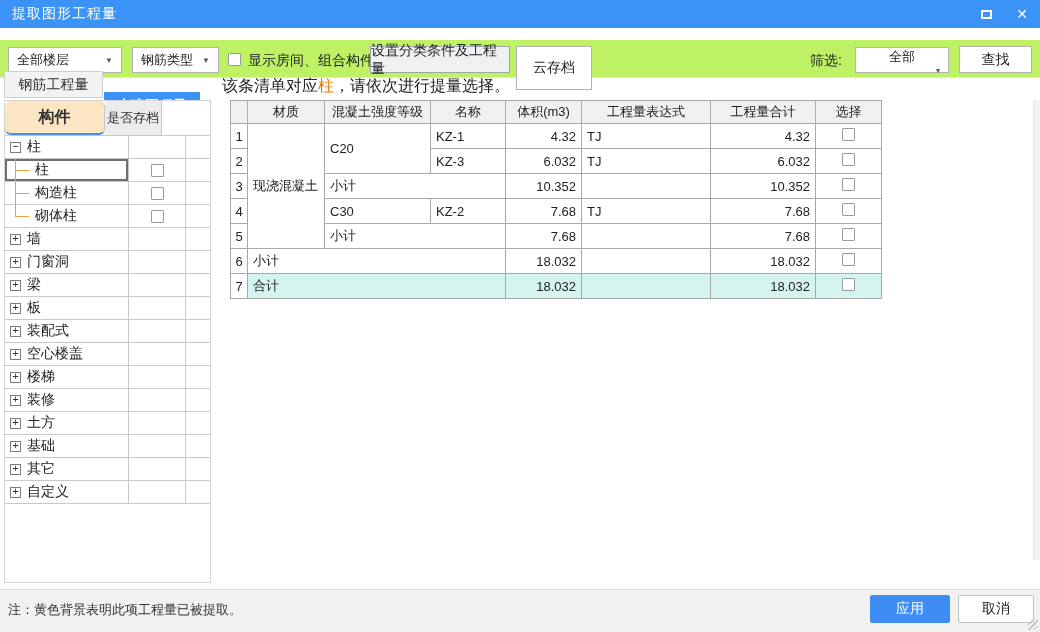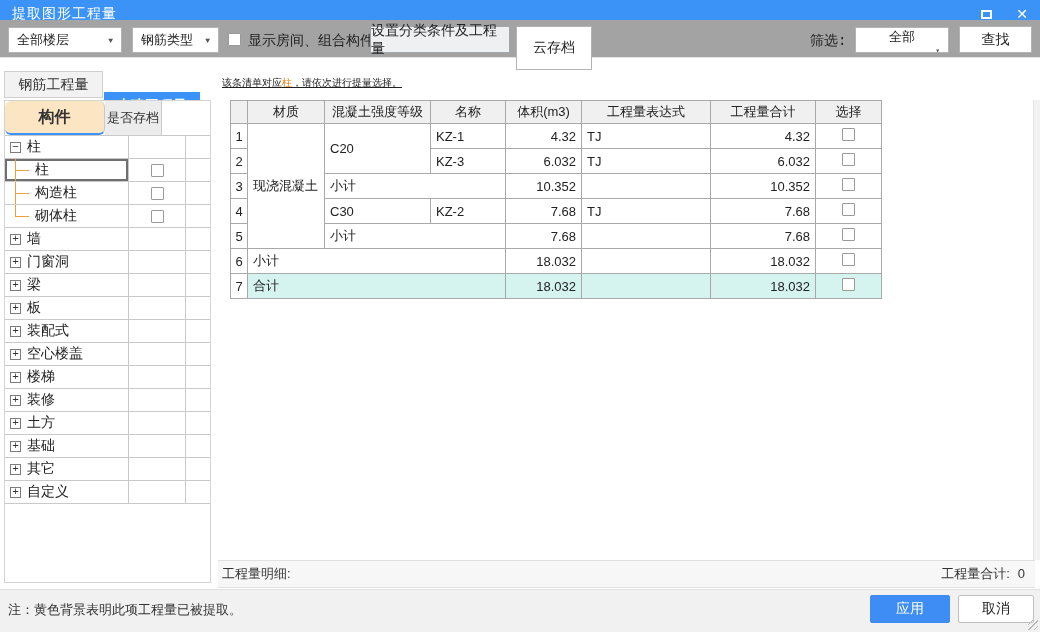--- a/index.html
+++ b/index.html
@@ -22,43 +22,43 @@
   
   .titlebar{position:absolute;left:0;top:0;width:1040px;height:28px;background:var(--accent);
     display:flex;align-items:center;color:#fff;}
   .titlebar .title{margin-left:12px;font-size:14px;letter-spacing:1px;}
   .win-btns{margin-left:auto;display:flex;align-items:center;height:100%;}
   .win-btn{width:36px;height:100%;display:flex;align-items:center;justify-content:center;cursor:pointer;}
   .restore-glyph{display:block;width:11px;height:9px;border:2px solid #fff;}
   .close-glyph{font-size:14px;font-weight:bold;line-height:1;}
 
   
-  .toolbar{position:absolute;left:0;top:20px;width:1040px;height:38px;background:#a3a3a3;
-    border-bottom:1px solid #e3e3e3;font-family:Liberation Mono, monospace;}
+  .toolbar{position:absolute;left:0;top:40px;width:1040px;height:38px;background:#bef264;
+    border-bottom:1px solid #e3e3e3;}
   .dropdown{position:absolute;top:7px;height:26px;border:1px solid #b3b3b3;background:#fff;
     display:flex;align-items:center;padding:0 8px;cursor:pointer;}
   .dropdown .arrow{margin-left:auto;font-size:8px;color:#555;}
   .dd-floor{left:8px;width:114px;}
   .dd-rebar{left:132px;width:87px;}
   .dd-filter{left:855px;width:94px;flex-direction:column;}
   .checkbox{width:13px;height:13px;border:1px solid #9a9a9a;background:#fff;border-radius:1px;display:inline-block;}
   .cb-rooms{position:absolute;left:228px;top:13px;}
   .cb-rooms-label{position:absolute;left:248px;top:12px;font-size:14px;color:#222;}
   .btn{display:flex;align-items:center;justify-content:center;cursor:pointer;font-size:14px;}
   .btn-setcond{position:absolute;left:370px;top:6px;width:140px;height:27px;background:#eef0f1;border:1px solid #9fa6ac;}
   .btn-cloud{position:absolute;left:516px;top:6px;width:76px;height:44px;background:#fff;border:1px solid #b3b3b3;}
   .lbl-filter{position:absolute;left:810px;top:12px;font-size:14px;}
   .btn-search{position:absolute;left:959px;top:6px;width:73px;height:27px;background:#fff;border:1px solid #b3b3b3;}
 
   
   .tab{position:absolute;top:71px;height:27px;display:flex;align-items:center;justify-content:center;
     font-size:14px;cursor:pointer;}
   .tab-inactive{left:4px;width:99px;background:#f2f2f2;border:1px solid #cfcfcf;color:#333;}
   .tab-active{left:104px;width:96px;background:var(--accent);color:#fff;font-weight:bold;border:1px solid var(--accent);margin-top:21px;}
-  .msg{position:absolute;left:222px;top:76px;font-size:10px;color:#222;text-decoration:underline;}
+  .msg{position:absolute;left:222px;top:76px;font-size:16px;color:#222;}
   .msg .hl{color:var(--msg-highlight);}
 
   
   .left-panel{position:absolute;left:4px;top:100px;width:207px;height:483px;
     border:1px solid var(--panel-border);background:#fff;overflow:hidden;}
   .tree-header{display:flex;height:35px;border-bottom:1px solid #c9c9c9;}
   .th-comp{width:100px;background:var(--tree-header-bg);border-right:1px solid #c9c9c9;
     border-bottom:2px solid var(--accent);display:flex;align-items:center;justify-content:center;
     font-size:16px;font-weight:bold;color:#333;border-radius:6px;}
   .th-arch{width:57px;background:#ececec;border-right:1px solid #c9c9c9;display:flex;align-items:center;justify-content:center;font-size:13px;color:#333;}
@@ -363,26 +363,20 @@
             <td></td>
             <td class="r">18.032</td>
             <td class="cbcell"><span class="checkbox"></span></td>
           </tr>
         </tbody>
     </table>
   </div>
 
   <div class="vscroll"></div>
 
-  <div class="statusbar">
-    <span class="detail">工程量明细:</span>
-    <span class="total">
-      <span>工程量合计:</span><span class="val">0</span>
-    </span>
-  </div>
 
   <div class="footer">
     <span class="note">注：黄色背景表明此项工程量已被提取。</span>
     <div class="btn btn-apply">应用</div>
     <div class="btn btn-cancel">取消</div>
     <div class="grip"></div>
   </div>
 
 </div>
 

